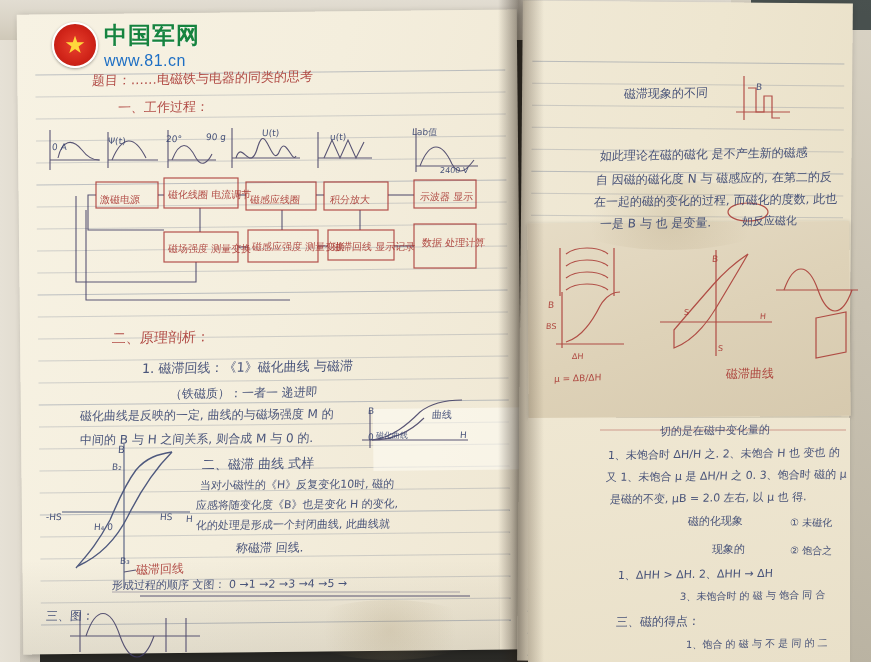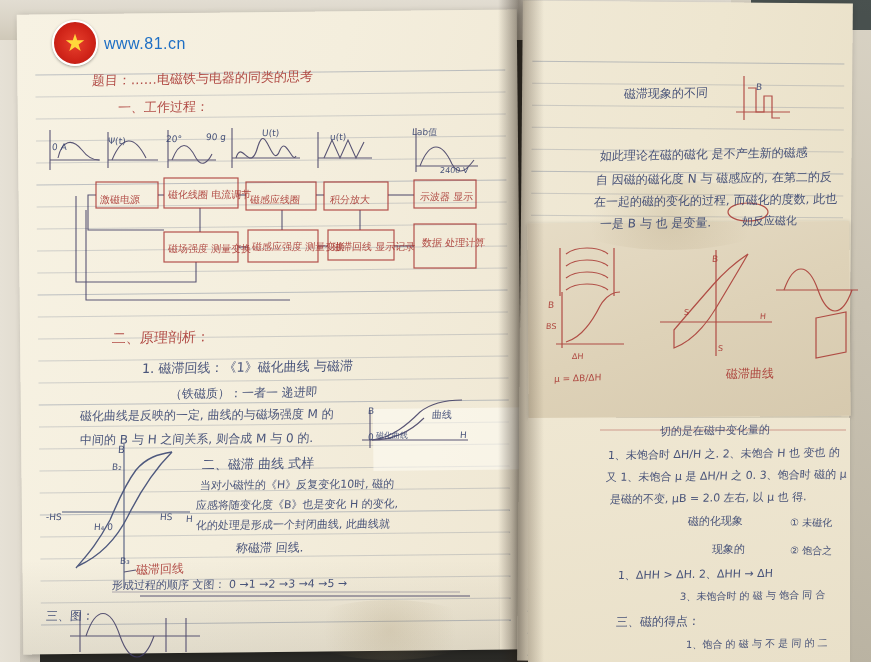--- a/index.html
+++ b/index.html
@@ -366,17 +366,18 @@
       <div class="hw blue" style="left: 680px; top: 590px; font-size: 10px; transform: rotate(-0.8deg) skewX(-4deg);">3、未饱合时 的 磁 与 饱合 同 合</div>
       <div class="hw blue" style="left: 616px; top: 614px; font-size: 12px; transform: rotate(-0.8deg) skewX(-4deg);">三、磁的得点：</div>
       <div class="hw blue" style="left: 686px; top: 638px; font-size: 10px; transform: rotate(-0.8deg) skewX(-4deg);">1、饱合 的 磁 与 不 是 同 的 二</div>
     </div>
 
   <div class="watermark">
     <div class="wm-badge">
       <span class="wm-star">★</span>
     </div>
     <div class="wm-text">
+      <div class="wm-title">中国军网</div>
       <div class="wm-url">www.81.cn</div>
     </div>
   </div>
 
 </div>
 
 </body></html>

